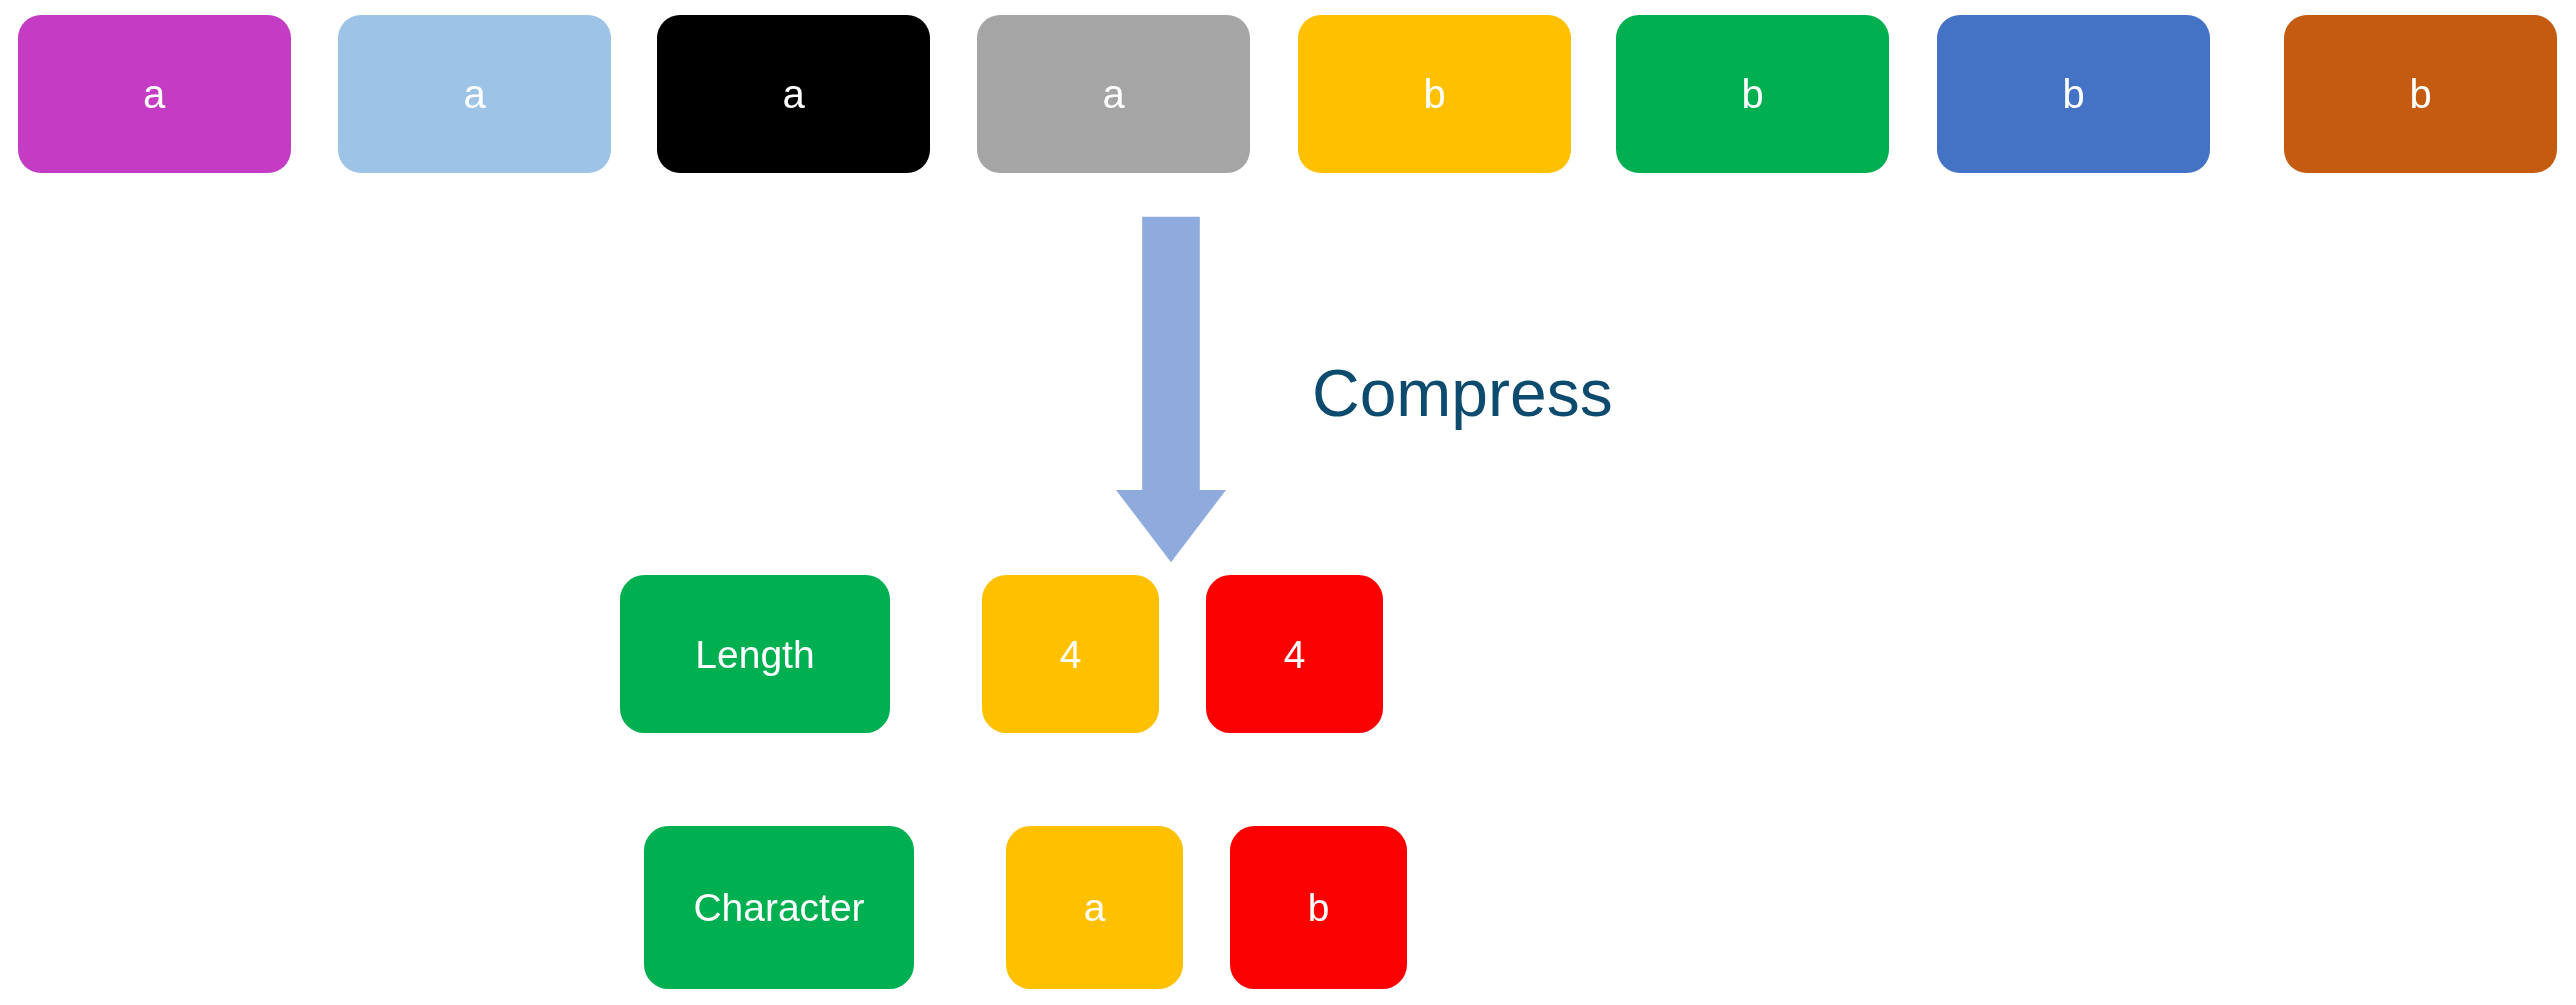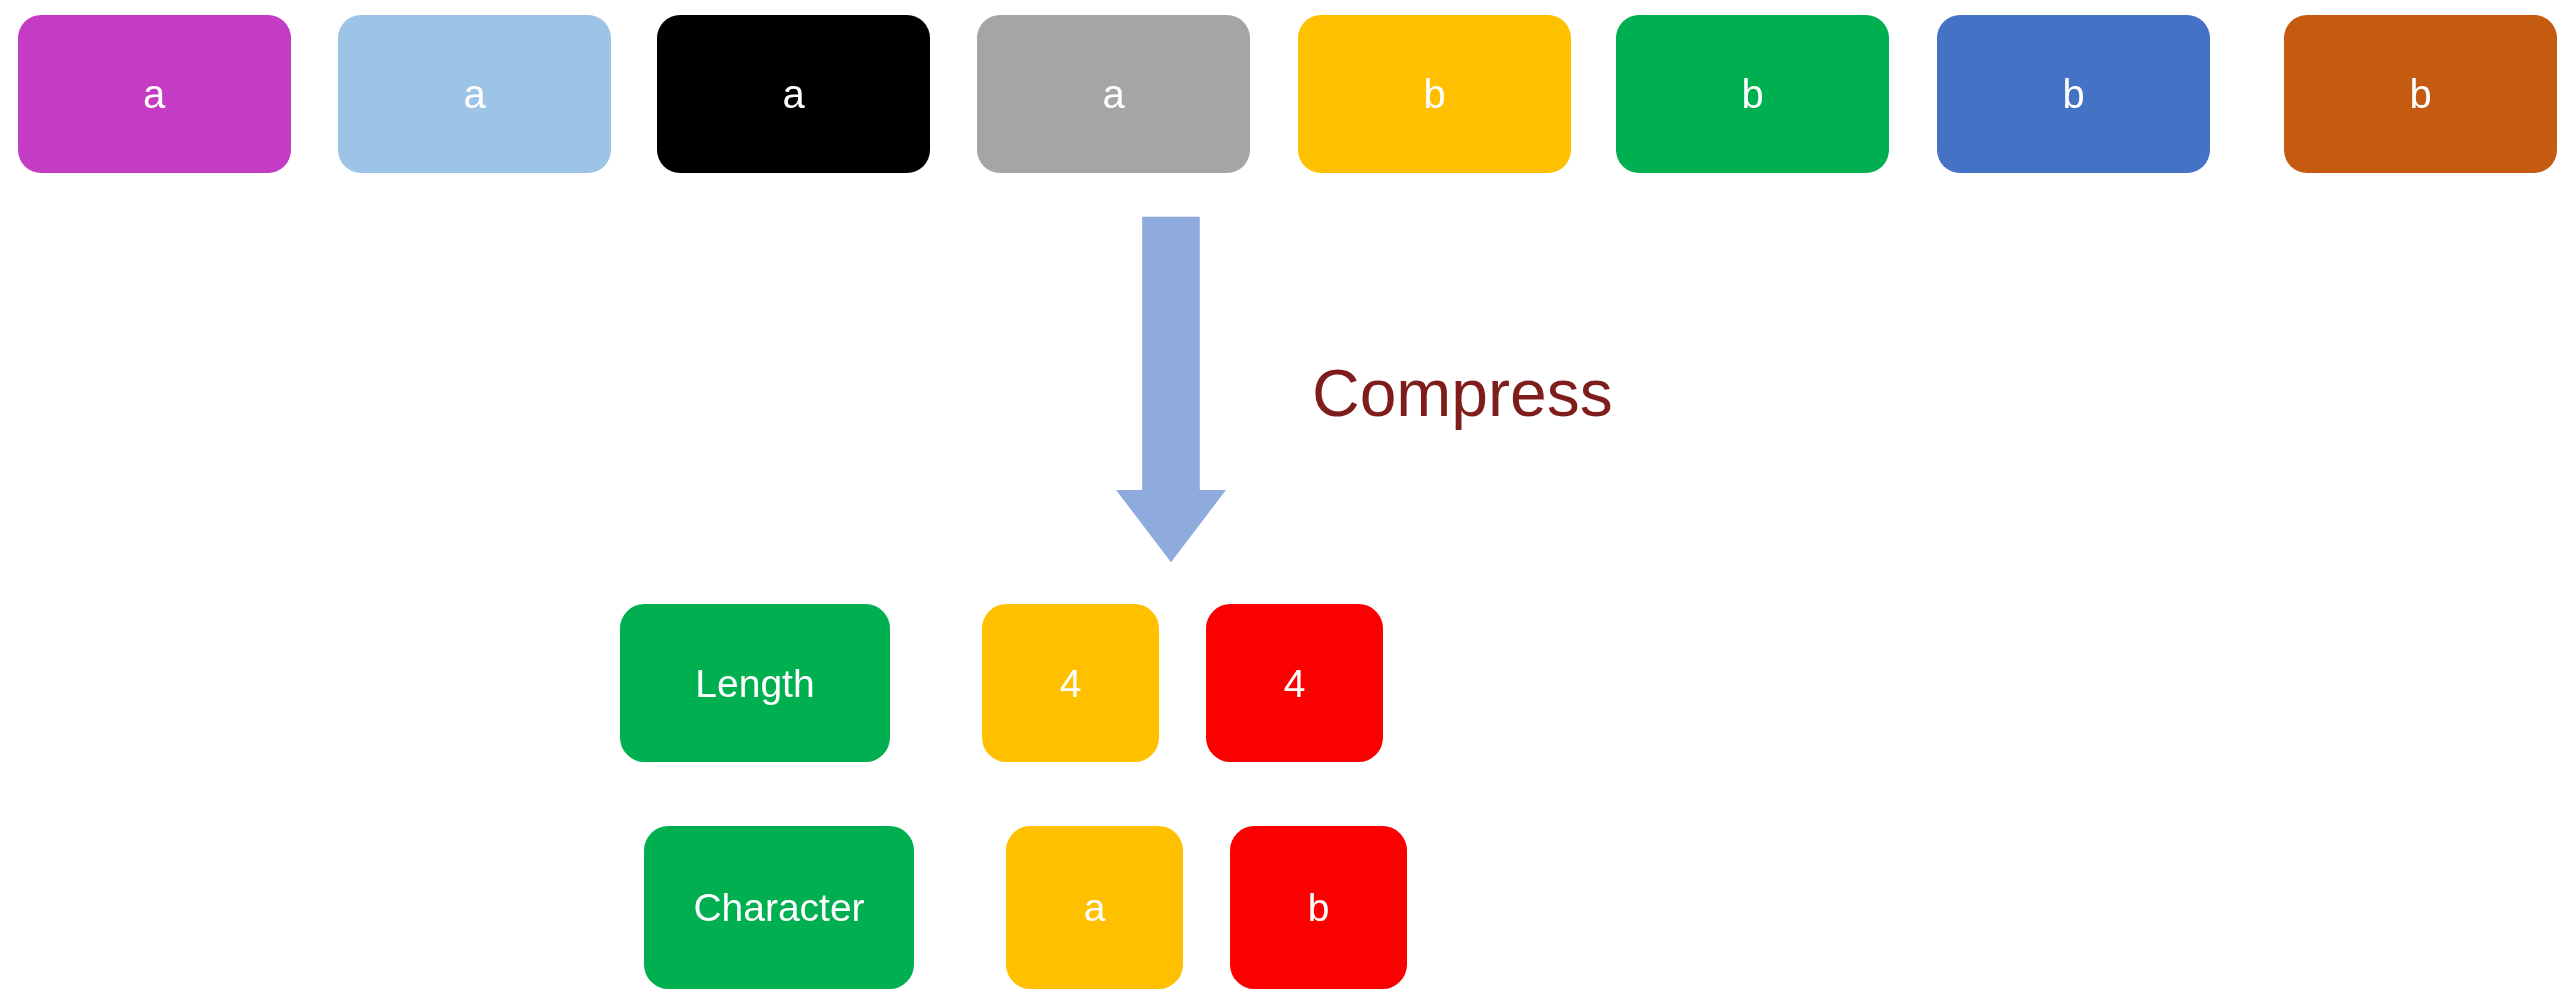--- a/index.html
+++ b/index.html
@@ -48,39 +48,39 @@
     border-radius: 24.5px;
     font-size: 39px;
   }
   .tbl-label {
     width: 270px;
   }
   .tbl-val {
     width: 177px;
   }
 
-  .row-length { top: 604px; height: 158px; }
+  .row-length { top: 575px; height: 158px; }
   .row-char   { top: 826px; height: 163px; margin-left: 24px; }
 
   
   #arrow-compress {
     position: absolute;
     left: 1116px;
     top: 216px;
     width: 110px;
     height: 347px;
   }
 
   
   #compress-caption {
     position: absolute;
     left: 1312px;
     top: 360px;
     font-size: 66px;
-    color: #7f1d1d;
+    color: #0c4a6e;
     line-height: 1;
     white-space: nowrap;
     font-weight: 400;
   }
 </style>
 </head>
 <body>
 
 <div id="canvas">
 

